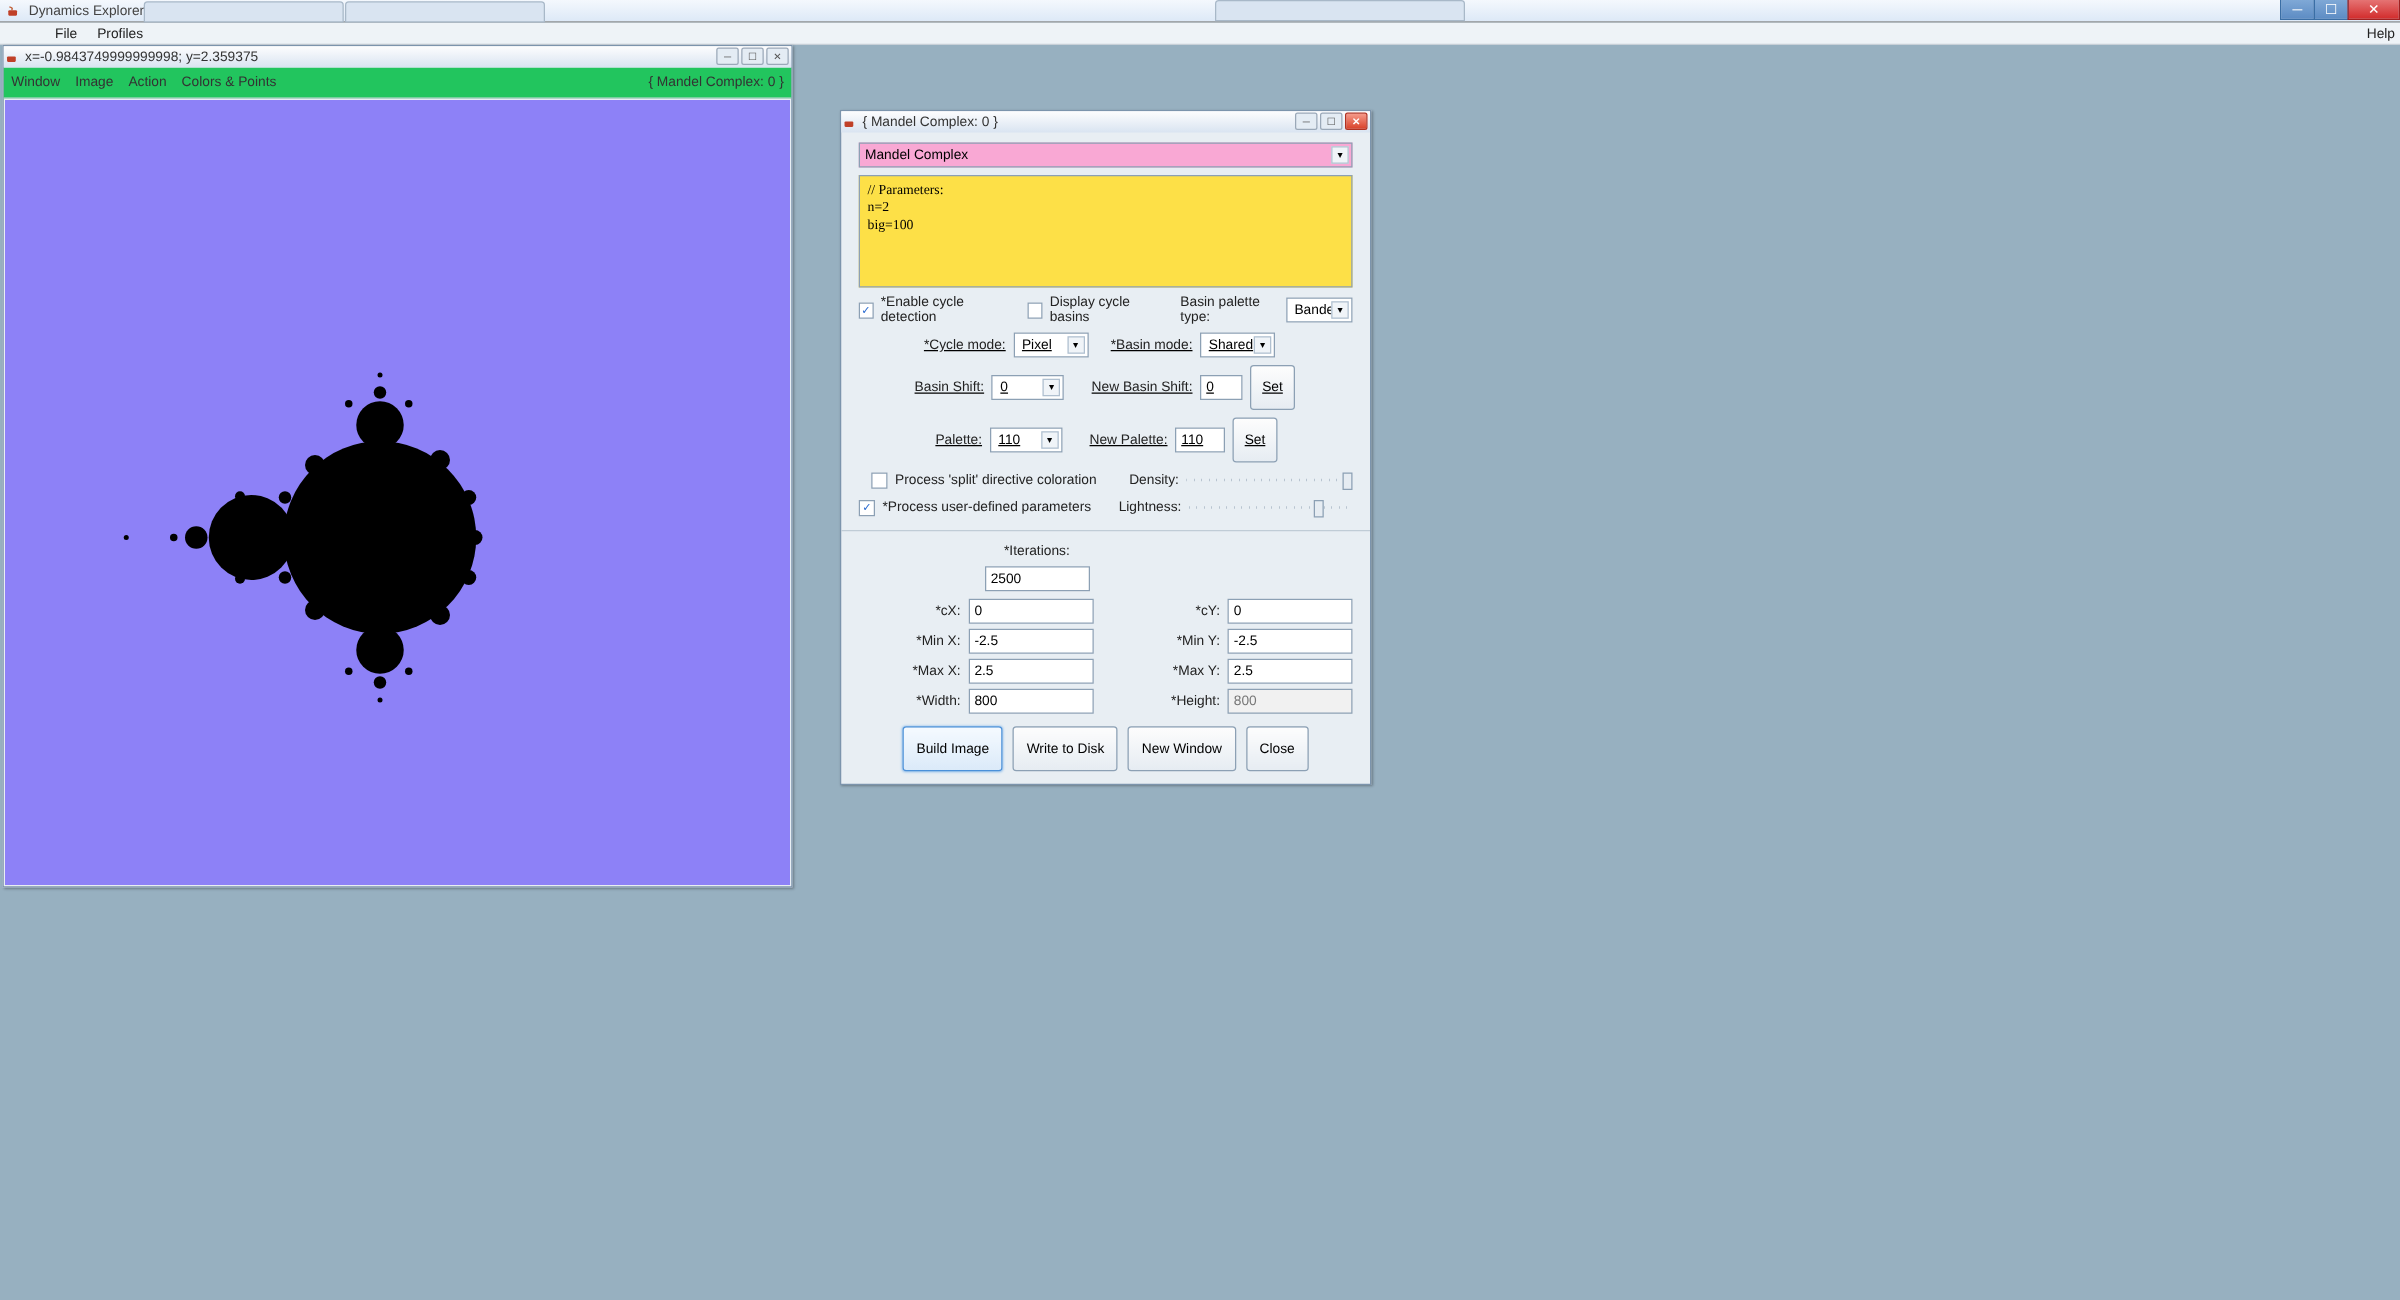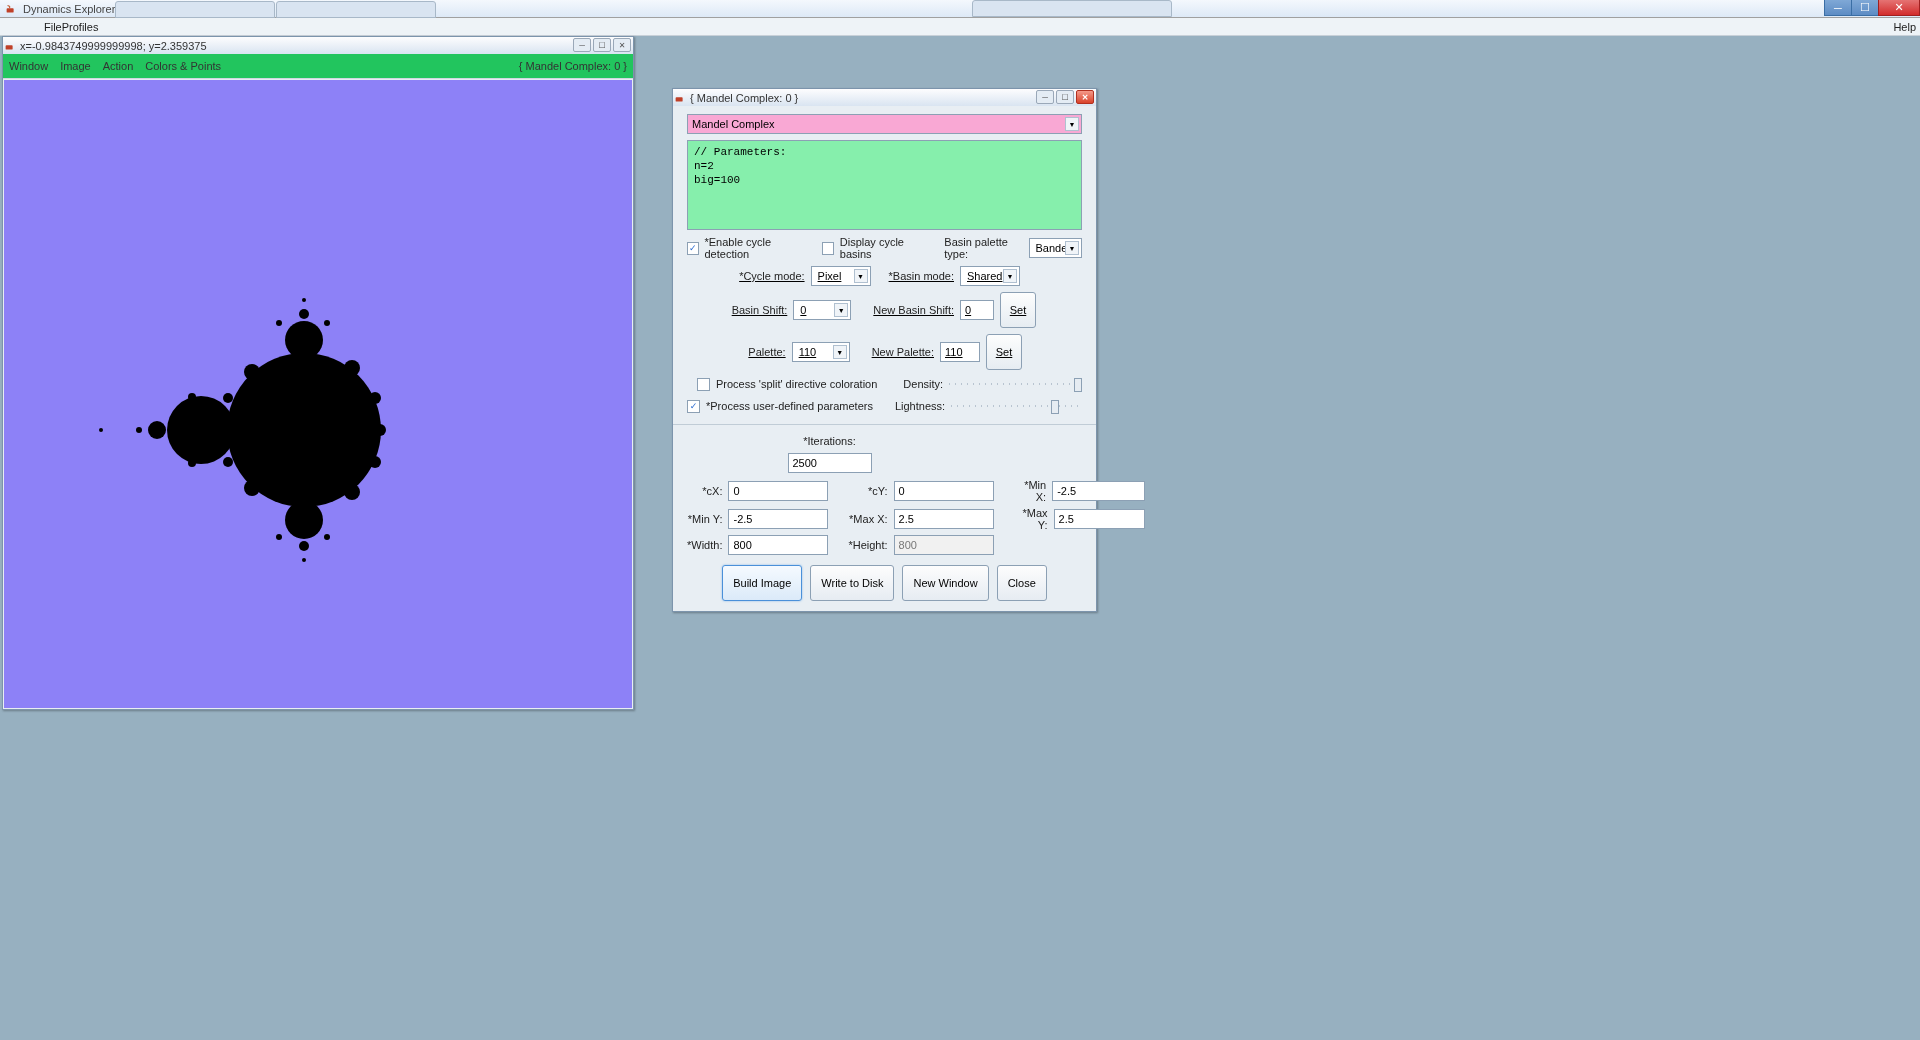--- a/index.html
+++ b/index.html
@@ -9,21 +9,21 @@
 .app-titlebar .title { font-size: 11px; color: #444; margin-left: 2px;}
 .app-titlebar .java-icon { width: 14px; height: 14px; margin-right: 3px; }
 .win-controls { position: absolute; right: 0; top: -1px; display: flex; }
 .win-btn { width: 28px; height: 17px; border: 1px solid #3a6ea5; margin-left: -1px; display:flex; align-items:center; justify-content:center; font-size:9px; color:#fff; }
 .win-min { background: linear-gradient(#7fa8d6,#5d8cc4); }
 .win-max { background: linear-gradient(#7fa8d6,#5d8cc4); }
 .win-close { background: linear-gradient(#e57373,#d22c2c); width: 42px; border-color:#a02020;}
 .win-btn span { font-family: Arial; }
 
 .menubar { height: 18px; background: #eef3f7; border-bottom: 1px solid #c8d0d8; display: flex; align-items: center; padding: 0 4px; justify-content: space-between; }
-.menubar .left, .menubar .right { display: flex; gap: 0; padding-left: 40px; }
+.menubar .left, .menubar .right { display: flex; gap: 16px; padding-left: 40px; }
 .menubar .mitem { color: #222; cursor: default; }
 
 .mdi { position: absolute; top: 36px; left: 0; right: 0; bottom: 0; }
 
 .child-window { position: absolute; background: #e8eef3; border: 1px solid #7c94ac; box-shadow: 1px 1px 2px rgba(0,0,0,.3); }
 .child-title { height: 17px; background: linear-gradient(#fdfdfe,#d9e4f1); display: flex; align-items: center; padding: 0 0; position: relative; font-size: 11px; color:#333; }
 .child-controls { position: absolute; right: 2px; top: 1px; display: flex; gap: 2px; }
 .child-cbtn { width: 18px; height: 14px; border: 1px solid #9aa8b8; background: #e4ecf4; display:flex; align-items:center; justify-content:center; font-size:8px; color:#555; border-radius:2px;}
 .child-cbtn.close { background: linear-gradient(#f59a8a,#d9422a); color:#fff; font-weight:bold; border-color:#b23020;}
 .child-menubar { height: 17px; background: #22c55e; display: flex; align-items: center; justify-content: space-between; padding: 12px 6px; border-bottom:1px solid #d0d8e0;text-align:center;}
@@ -32,36 +32,36 @@
 
 .fractal-canvas { width: 628px; height: 628px; background: #8d81f7; position: relative; margin:1px;}
 .mandel { position:absolute; }
 .mandel svg { display:block; }
 
 
 #config { left: 672px; top: 52px; width: 425px; }
 .config-body { padding: 8px 14px 10px; display: flex; flex-direction: column; gap: 6px; }
 .combo { height: 20px; border: 1px solid #8ca0b4; background: #f9a8d4; display:flex; align-items:center; padding:0 4px; position:relative; }
 .combo .arrow { position:absolute; right:2px; top:2px; width:14px; height:14px; border:1px solid #b0c0d0; background:#f0f4f8; display:flex; align-items:center; justify-content:center; font-size:7px;}
-.params-text { height: 90px; border: 1px solid #8ca0b4; background:#86efac; padding:4px 6px; font-family: Liberation Mono, monospace; font-size:11px; white-space: pre; line-height:14px;}
+.params-text { height: 90px; border: 1px solid #8ca0b4; background:#fde047; padding:4px 6px; font-family: Liberation Serif, serif; font-size:11px; white-space: pre; line-height:14px;}
 .row { display:flex; align-items:center; gap: 6px; }
 .row.right { justify-content:flex-end;text-decoration:underline; }
 .chk { width:13px; height:13px; border:1px solid #8ca0b4; background:#fff; display:inline-flex; align-items:center; justify-content:center; font-size:9px; color:#2a6bd1;}
 .lbl { color:#222; }
 .sel { height:20px; border:1px solid #8ca0b4; background:#fff; display:flex; align-items:center; padding:0 4px 0 6px; position:relative; }
 .sel .arrow { position:absolute; right:2px; top:2px; width:14px; height:14px; border:1px solid #b0c0d0; background:#f0f4f8; display:flex;align-items:center;justify-content:center;font-size:7px;}
 .txt { height:20px; border:1px solid #8ca0b4; background:#fff; padding:0 4px; display:flex; align-items:center; }
 .txt.ro { background:#f1f1f1; color:#777; }
 .btn { height:36px; padding: 0 10px; border:1px solid #8ca0b4; background:linear-gradient(#fdfdfd,#e6ecf2); border-radius:3px; display:flex;align-items:center;justify-content:center; }
 .btn.primary { border:1px solid #4a90d9; background:linear-gradient(#f5faff,#dbeaf9); box-shadow:0 0 2px #7db3e8;}
 .slider { flex:1; height:16px; position:relative; }
 .slider .track { position:absolute; top:7px; left:0; right:0; height:2px; background:repeating-linear-gradient(90deg,#b8c4d0 0 1px,transparent 1px 6px);}
 .slider .thumb { position:absolute; top:2px; width:8px; height:14px; background:#e6ecf2; border:1px solid #8ca0b4; }
 .hr { height:1px; background:#c0ccd6; margin: 4px -14px; }
-.grid2 { display:grid; grid-template-columns: 1fr 1fr 1fr; gap: 4px 20px; }
+.grid2 { display:grid; grid-template-columns: 1fr 1fr; gap: 4px 20px; }
 .frow { display:flex; align-items:center; justify-content:flex-end; gap:6px; }
 .frow .lbl { text-align:right; }
 .frow .txt { width:100px; }
 .btnrow { display:flex; justify-content:center; gap:8px; margin-top:4px; }
 
 .taskbar-tabs { position:absolute; left:115px; top:1px; height:16px; display:flex; gap:1px;}
 .taskbar-tab { width:160px; height:17px; background:#d9e4f1; border:1px solid #a8b8c8; border-top-left-radius:3px; border-top-right-radius:3px; filter:blur(0.5px);}
 .taskbar-tab.r { position:absolute; left:972px; width:200px;}
 </style>
 </head>

